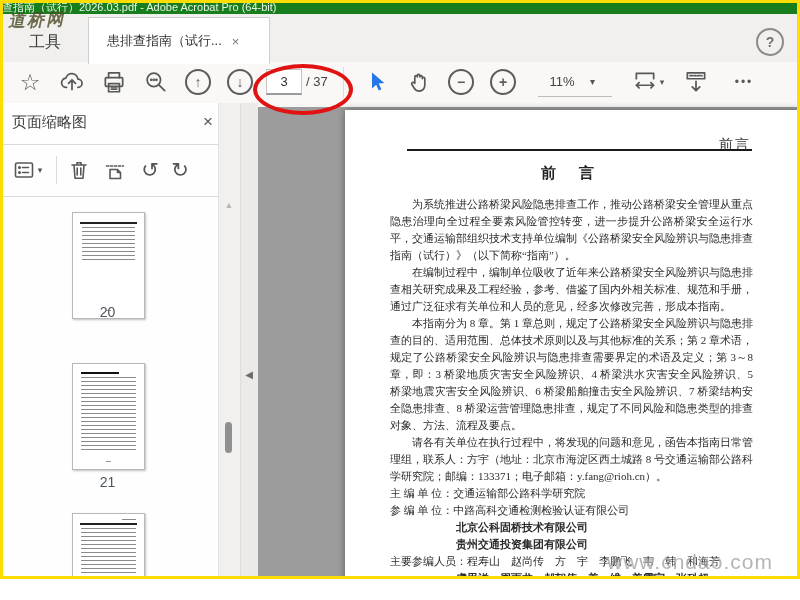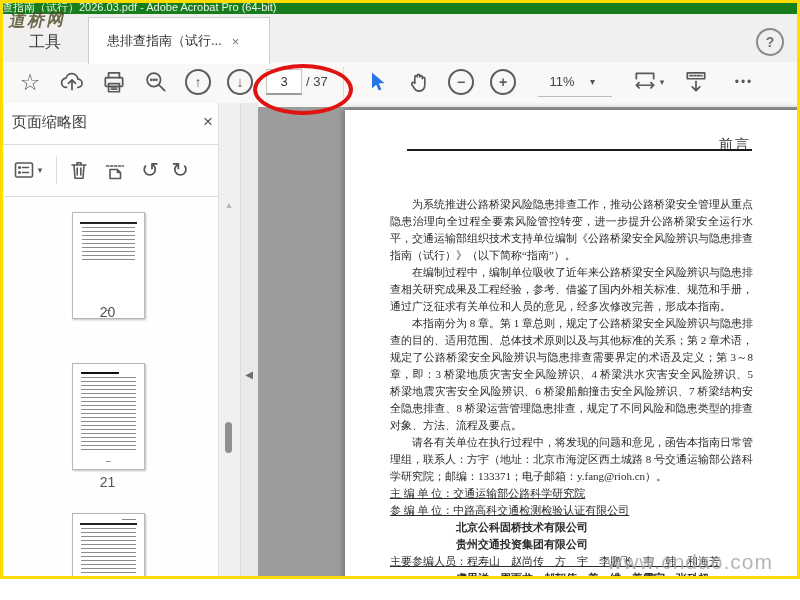--- a/index.html
+++ b/index.html
@@ -65,21 +65,21 @@
   #collapse-handle{left:241px;top:362px;width:16px;height:24px;color:#6b6b6b;font-size:10px;display:flex;align-items:center;justify-content:center;cursor:pointer;}
   
   #doc-area{left:258px;top:103px;width:542px;height:497px;background:#9c9c9c;border-top:4px solid #f7f6f5;box-sizing:border-box;}
   #doc-page{left:345px;top:110px;width:455px;height:490px;background:#fff;box-shadow:0 0 7px rgba(0,0,0,.4);overflow:hidden;
             font-family:"Liberation Serif","DejaVu Serif",serif;color:#2b2b2b;}
   #pg-header{position:absolute;right:49px;top:26px;font-size:14px;color:#333;letter-spacing:2px;}
   #pg-rule{position:absolute;left:62px;right:48px;top:39px;height:2px;background:#1a1a1a;}
   #pg-title{position:absolute;left:43px;width:363px;top:54px;text-align:center;font-size:15px;font-weight:bold;letter-spacing:4px;color:#222;}
   #pg-body{position:absolute;left:45px;top:86px;width:363px;font-size:11px;line-height:17px;text-align:justify;}
   #pg-body p{margin:0;text-indent:22px;}
-  #pg-body p.credit{text-indent:0;text-decoration:underline;}
+  #pg-body p.credit{text-indent:0;}
   #pg-body p.cont{text-indent:0;padding-left:66px;font-weight:bold;}
   #wm-bottom{left:607px;top:550px;font-size:21px;color:#a9a9a9;opacity:.85;letter-spacing:1px;z-index:30;pointer-events:none;
              font-family:"Liberation Sans","DejaVu Sans",sans-serif;}
 </style>
 </head>
 <body>
 
 <div id="app">
 
   <div id="titlebar" class="abs">
@@ -253,20 +253,21 @@
   <div id="sb-scroll-thumb" class="abs"></div>
   <div id="collapse-strip" class="abs"></div>
   <div id="collapse-handle" class="abs">
     <span>◀</span>
   </div>
 
   <div id="doc-area" class="abs"></div>
   <div id="doc-page" class="abs">
     <div id="pg-header">前言</div>
     <div id="pg-rule"></div>
+    <div id="pg-title">前　言</div>
     <div id="pg-body">
       <p>为系统推进公路桥梁风险隐患排查工作，推动公路桥梁安全管理从重点隐患治理向全过程全要素风险管控转变，进一步提升公路桥梁安全运行水平，交通运输部组织技术支持单位编制《公路桥梁安全风险辨识与隐患排查指南（试行）》（以下简称“指南”）。</p>
       <p>在编制过程中，编制单位吸收了近年来公路桥梁安全风险辨识与隐患排查相关研究成果及工程经验，参考、借鉴了国内外相关标准、规范和手册，通过广泛征求有关单位和人员的意见，经多次修改完善，形成本指南。</p>
       <p>本指南分为 8 章。第 1 章总则，规定了公路桥梁安全风险辨识与隐患排查的目的、适用范围、总体技术原则以及与其他标准的关系；第 2 章术语，规定了公路桥梁安全风险辨识与隐患排查需要界定的术语及定义；第 3～8 章，即：3 桥梁地质灾害安全风险辨识、4 桥梁洪水灾害安全风险辨识、5 桥梁地震灾害安全风险辨识、6 桥梁船舶撞击安全风险辨识、7 桥梁结构安全隐患排查、8 桥梁运营管理隐患排查，规定了不同风险和隐患类型的排查对象、方法、流程及要点。</p>
       <p>请各有关单位在执行过程中，将发现的问题和意见，函告本指南日常管理组，联系人：方宇（地址：北京市海淀区西土城路 8 号交通运输部公路科学研究院；邮编：133371；电子邮箱：y.fang@rioh.cn）。</p>
       <p class="credit">主 编 单 位：交通运输部公路科学研究院</p>
       <p class="credit">参 编 单 位：中路高科交通检测检验认证有限公司</p>
       <p class="cont">北京公科固桥技术有限公司</p>
       <p class="cont">贵州交通投资集团有限公司</p>
       <p class="credit">主要参编人员：程寿山　赵尚传　方　宇　李鹏飞　韦　韩　和海芳</p>

